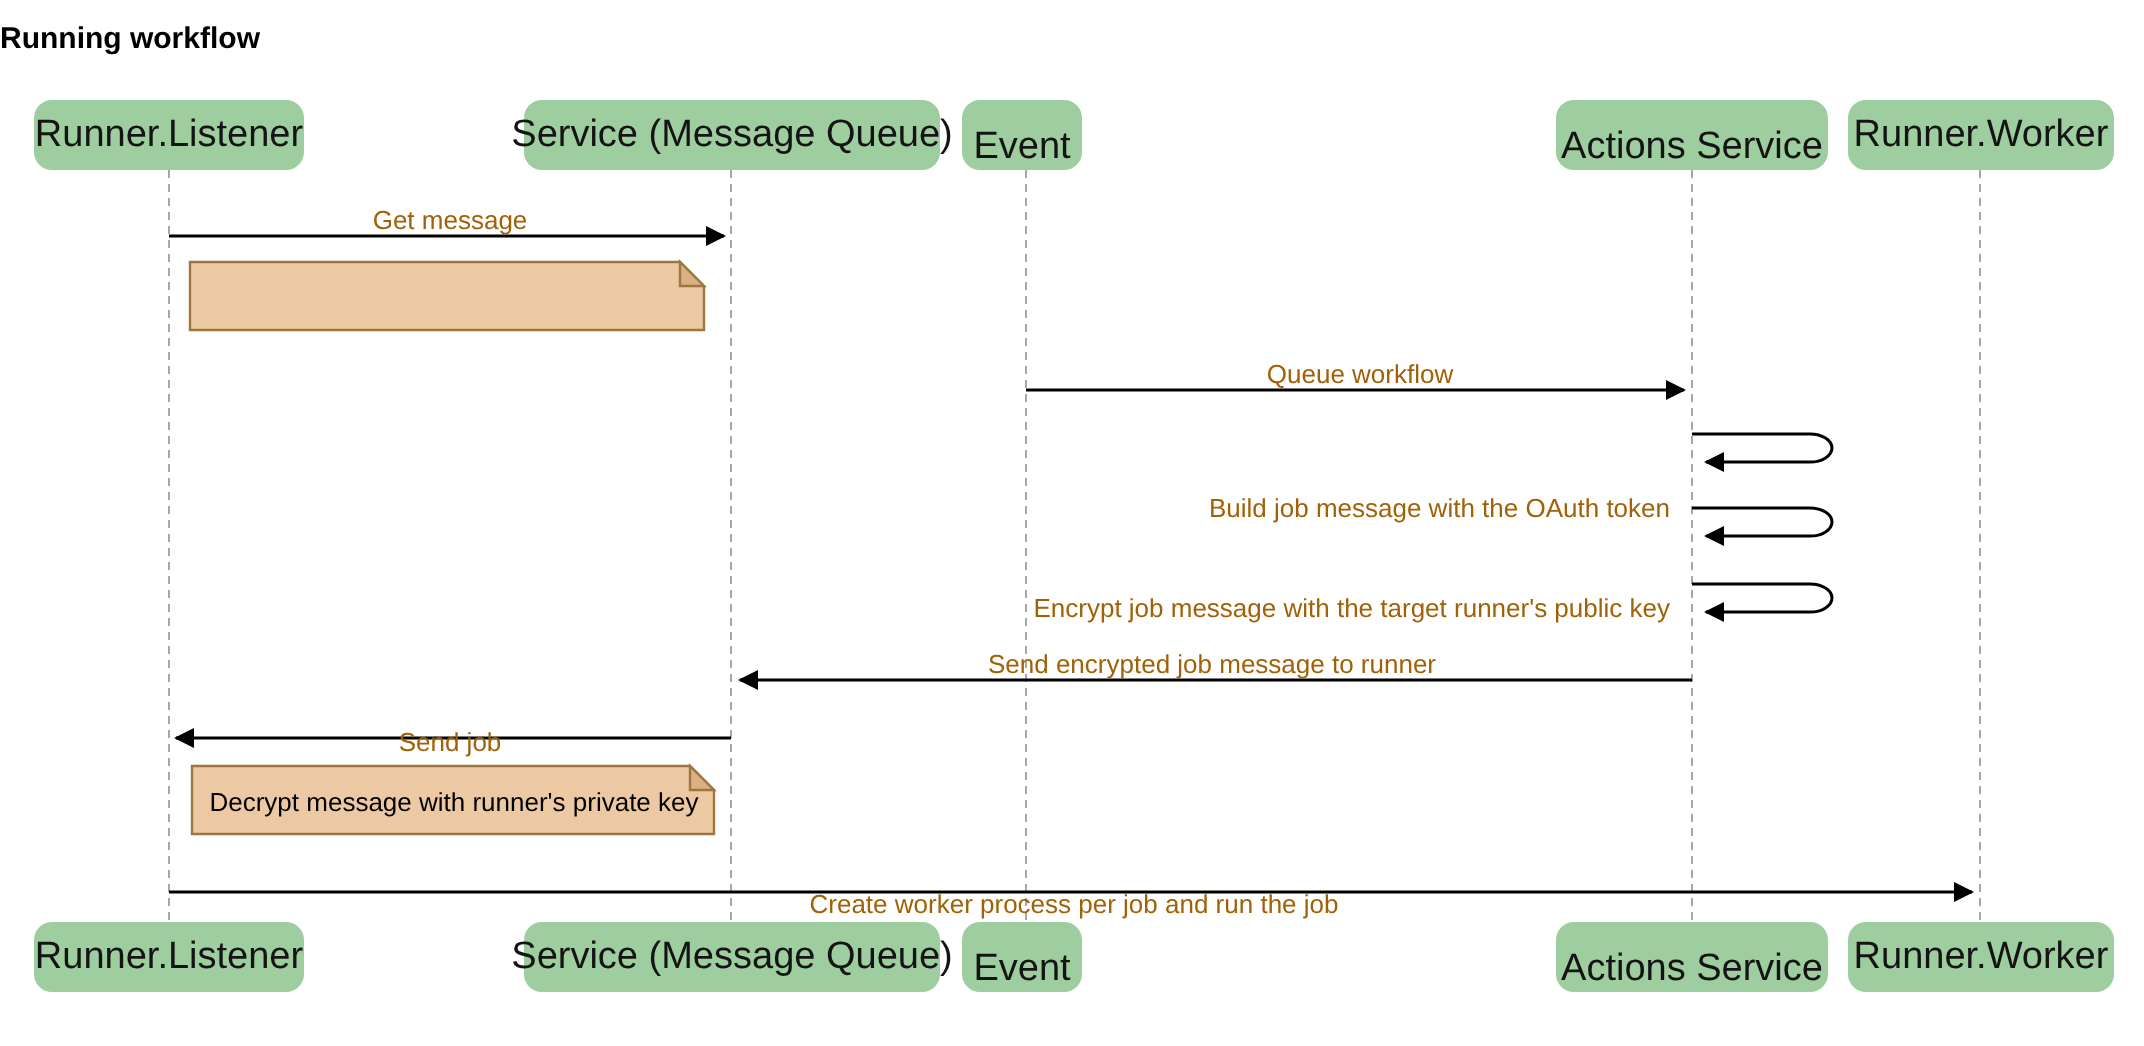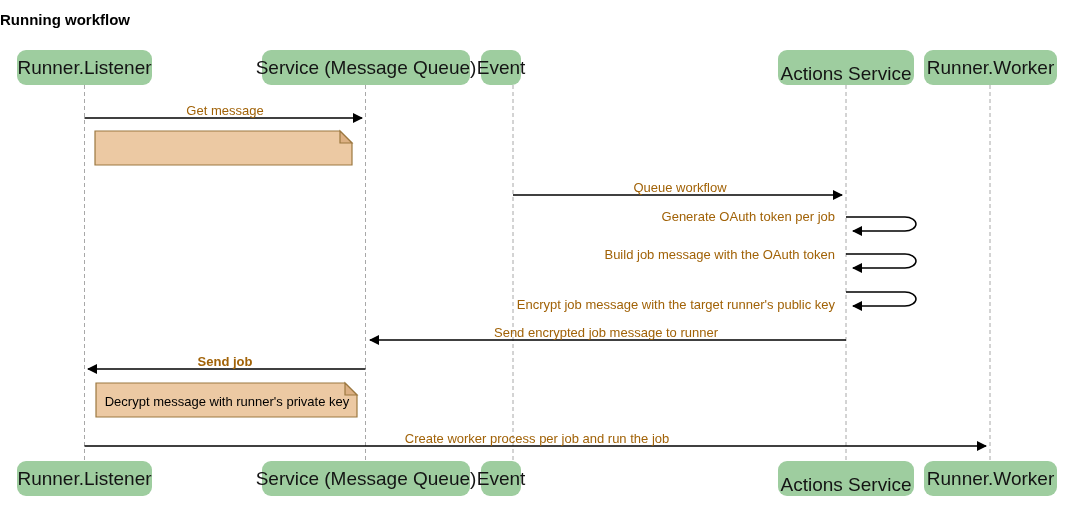--- a/index.html
+++ b/index.html
@@ -36,21 +36,21 @@
     align-items: center;
     justify-content: center;
     font-size: 19px;
     color: #141414;
     white-space: nowrap;
   }
   .row-top .participant { top: 50px; }
   .row-bottom .participant { top: 461px; }
   .p0 { left: 17px;  width: 135px; }
   .p1 { left: 262px; width: 208px; }
-  .p2 { left: 481px; width: 40px; }
+  .p2 { left: 481px; width: 60px; align-items: flex-end; }
   .p3 { left: 778px; width: 136px; align-items: flex-end; }
   .p4 { left: 924px; width: 133px; }
   .msg-label {
     position: absolute;
     font-size: 13px;
     white-space: nowrap;
     transform: translate(-50%, -50%);
     color: #a16207;
   }
   .msg-label.align-right {
@@ -131,22 +131,21 @@
     <div class="participant p3">
         <span>Actions Service</span>
       </div>
     <div class="participant p4">
         <span>Runner.Worker</span>
       </div>
   </div>
 
   <div class="msg-label" style="left:225px; top:110px;">Get message</div>
   <div class="msg-label" style="left:680px; top:187px;">Queue workflow</div>
-  <div class="msg-label align-right" style="right:237px; top:216px;">Generate OAuth token per job</div>
   <div class="msg-label align-right" style="right:237px; top:254px;">Build job message with the OAuth token</div>
   <div class="msg-label align-right" style="right:237px; top:304px;">Encrypt job message with the target runner's public key</div>
   <div class="msg-label" style="left:606px; top:332px;">Send encrypted job message to runner</div>
-  <div class="msg-label" style="left:225px; top:361px;font-weight:bold;">Send job</div>
-  <div class="msg-label" style="left:537px; top:438px;">Create worker process per job and run the job</div>
+  <div class="msg-label" style="left:225px; top:371px;">Send job</div>
+  <div class="msg-label" style="left:537px; top:452px;">Create worker process per job and run the job</div>
 
   <div class="note-label" style="left:227px; top:401px;">Decrypt message with runner's private key</div>
 
 </div>
 
 </body></html>

